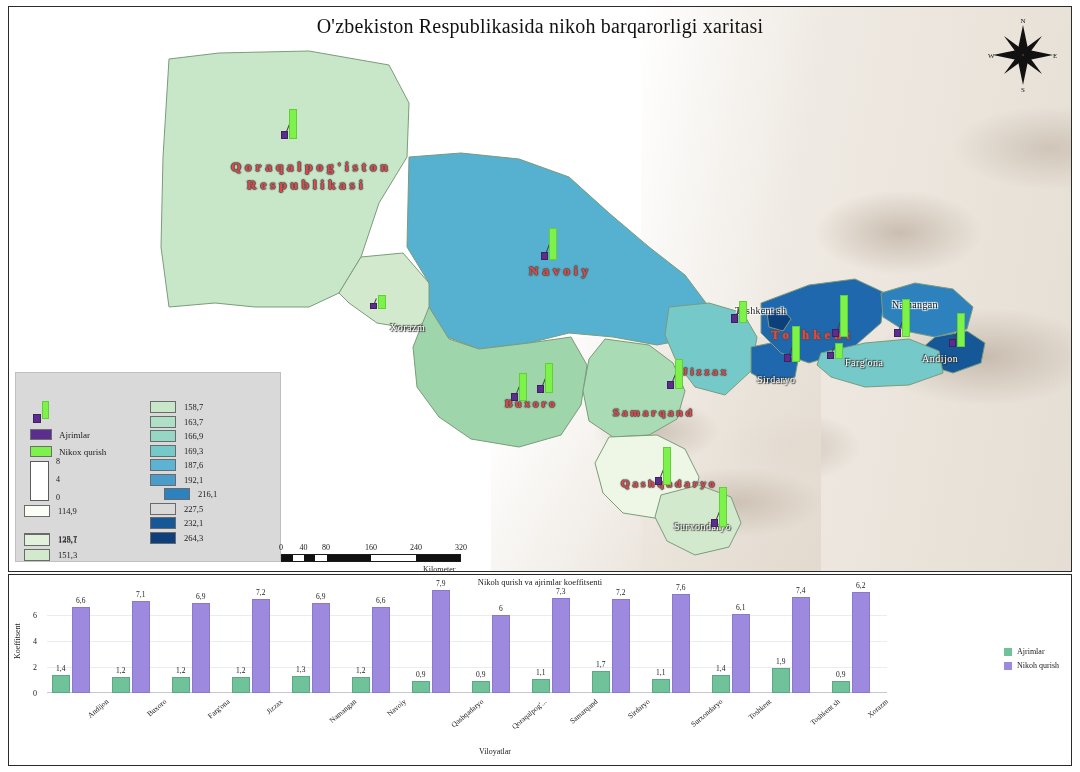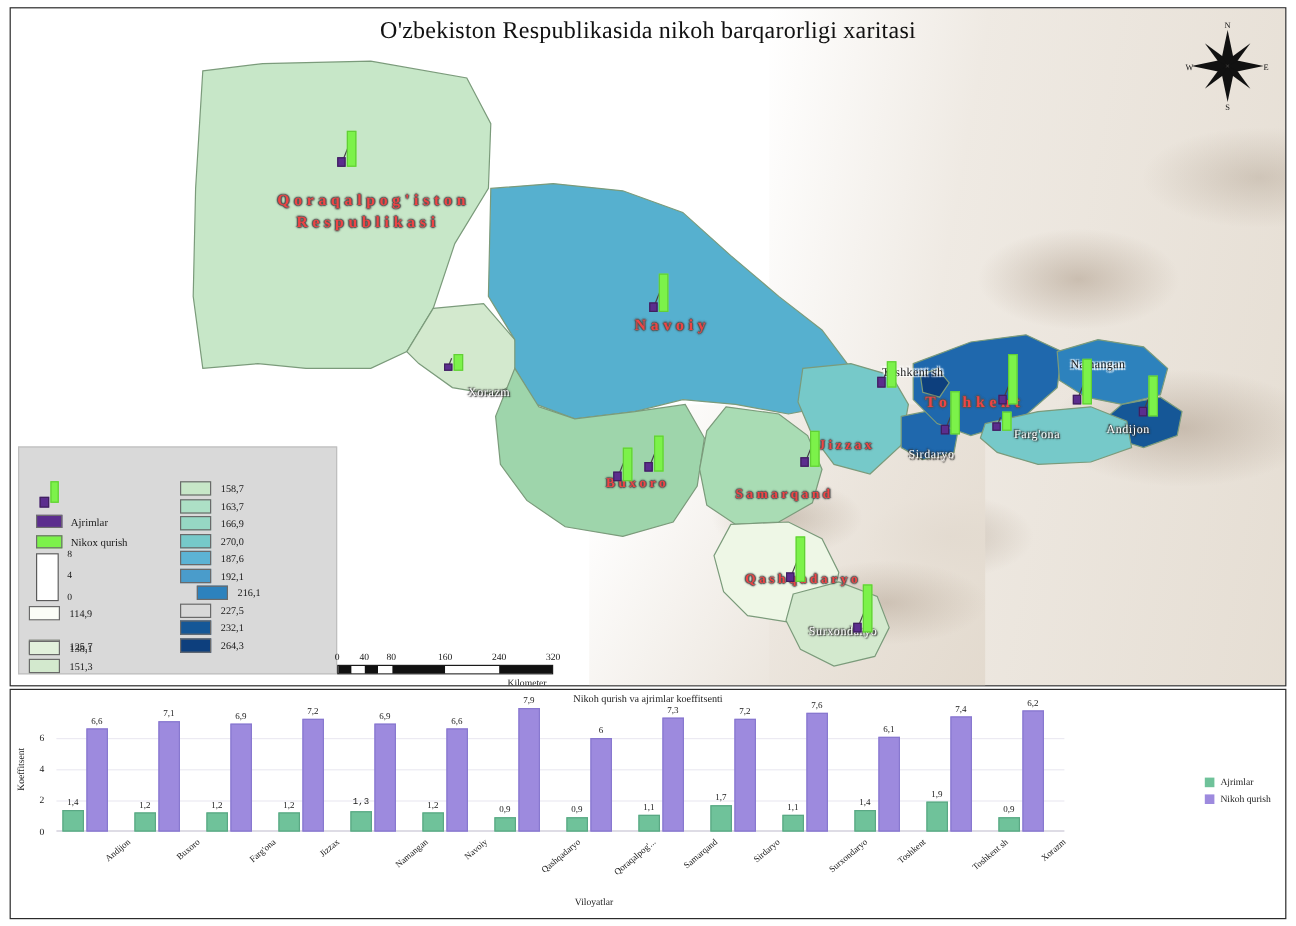--- a/index.html
+++ b/index.html
@@ -385,21 +385,21 @@
           <div class="lg-class" style="left: 134px; top: 42.5px;">
             <div class="sw" style="background: rgb(173, 224, 198);"></div>
             <span>163,7</span>
           </div>
           <div class="lg-class" style="left: 134px; top: 57px;">
             <div class="sw" style="background: rgb(150, 215, 196);"></div>
             <span>166,9</span>
           </div>
           <div class="lg-class" style="left: 134px; top: 71.5px;">
             <div class="sw" style="background: rgb(118, 201, 201);"></div>
-            <span>270,0</span>
+            <span>169,3</span>
           </div>
           <div class="lg-class" style="left: 134px; top: 86px;">
             <div class="sw" style="background: rgb(92, 179, 212);"></div>
             <span>187,6</span>
           </div>
           <div class="lg-class" style="left: 134px; top: 100.5px;">
             <div class="sw" style="background: rgb(74, 156, 203);"></div>
             <span>192,1</span>
           </div>
           <div class="lg-class" style="left: 148px; top: 115px;">
@@ -480,21 +480,21 @@
         <div class="xtk" style="left: 153px; top: 108px;">Farg'ona</div>
         <div class="group" style="left: 180px; width: 60px;">
           <div class="bar aj" style="width: 18px; height: 15.6px; left: 4.8px;"></div>
           <div class="vlab" style="left: 13.8px; top: 77.4px;">1,2</div>
           <div class="bar nk" style="width: 18px; height: 93.6px; left: 24.8px;"></div>
           <div class="vlab" style="left: 33.8px; top: -0.6px;">7,2</div>
         </div>
         <div class="xtk" style="left: 213px; top: 108px;">Jizzax</div>
         <div class="group" style="left: 240px; width: 60px;">
           <div class="bar aj" style="width: 18px; height: 16.9px; left: 4.8px;"></div>
-          <div class="vlab" style="left: 13.8px; top: 76.1px; font-family: Liberation Mono, monospace;">1,3</div>
+          <div class="vlab" style="left: 13.8px; top: 76.1px;">1,3</div>
           <div class="bar nk" style="width: 18px; height: 89.7px; left: 24.8px;"></div>
           <div class="vlab" style="left: 33.8px; top: 3.3px;">6,9</div>
         </div>
         <div class="xtk" style="left: 273px; top: 108px;">Namangan</div>
         <div class="group" style="left: 300px; width: 60px;">
           <div class="bar aj" style="width: 18px; height: 15.6px; left: 4.8px;"></div>
           <div class="vlab" style="left: 13.8px; top: 77.4px;">1,2</div>
           <div class="bar nk" style="width: 18px; height: 85.8px; left: 24.8px;"></div>
           <div class="vlab" style="left: 33.8px; top: 7.2px;">6,6</div>
         </div>

